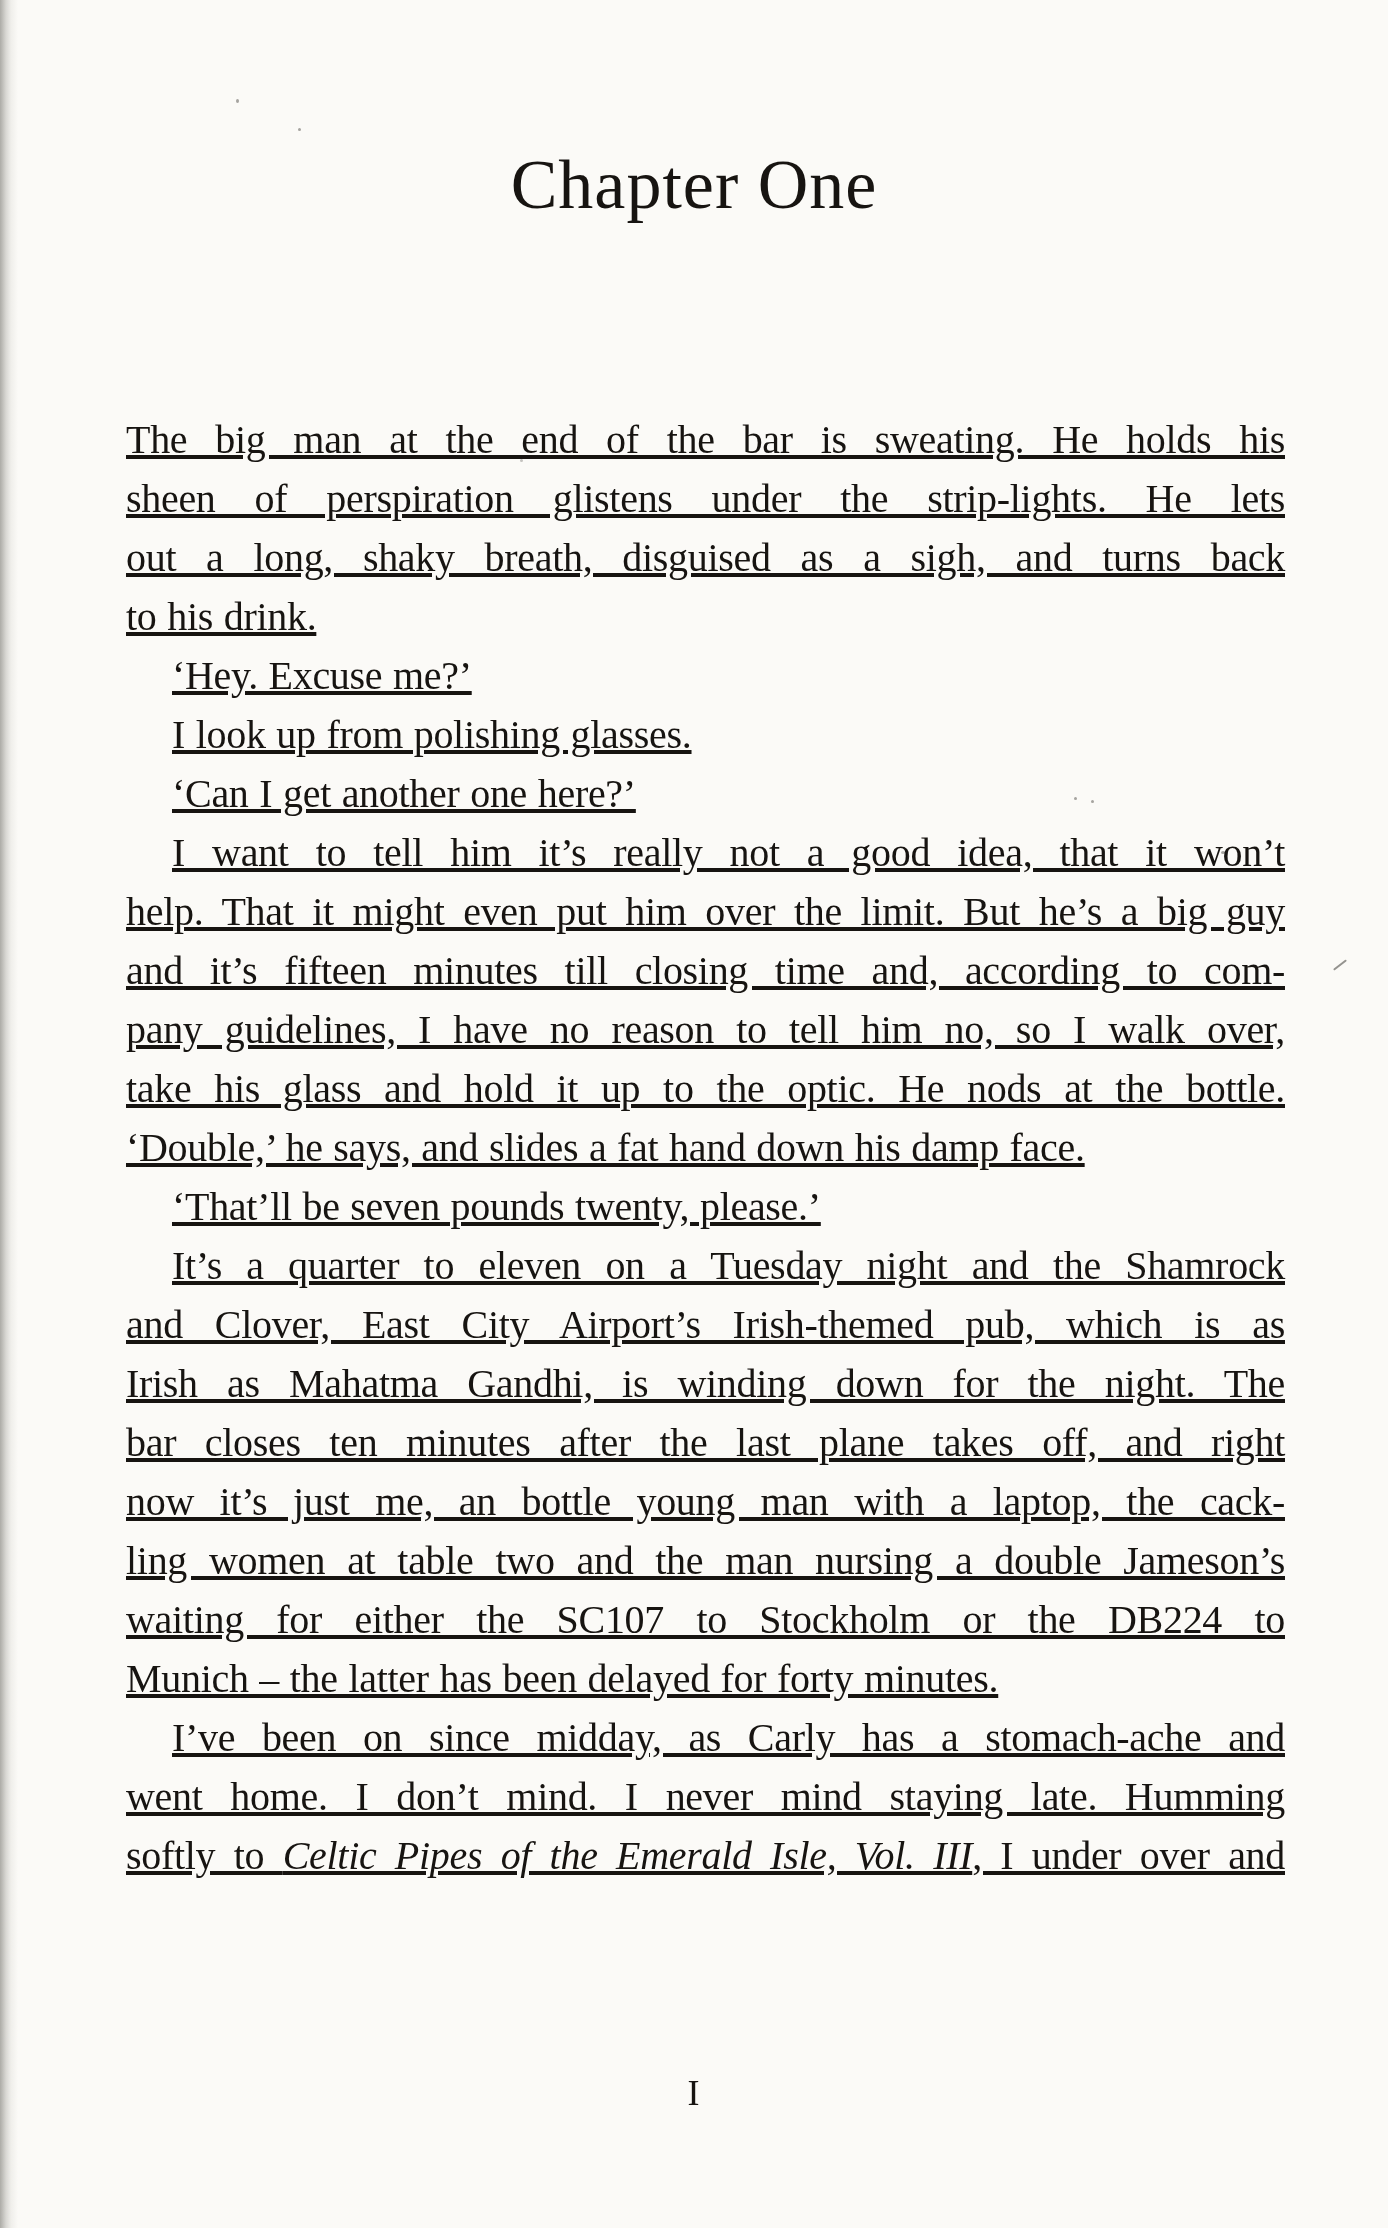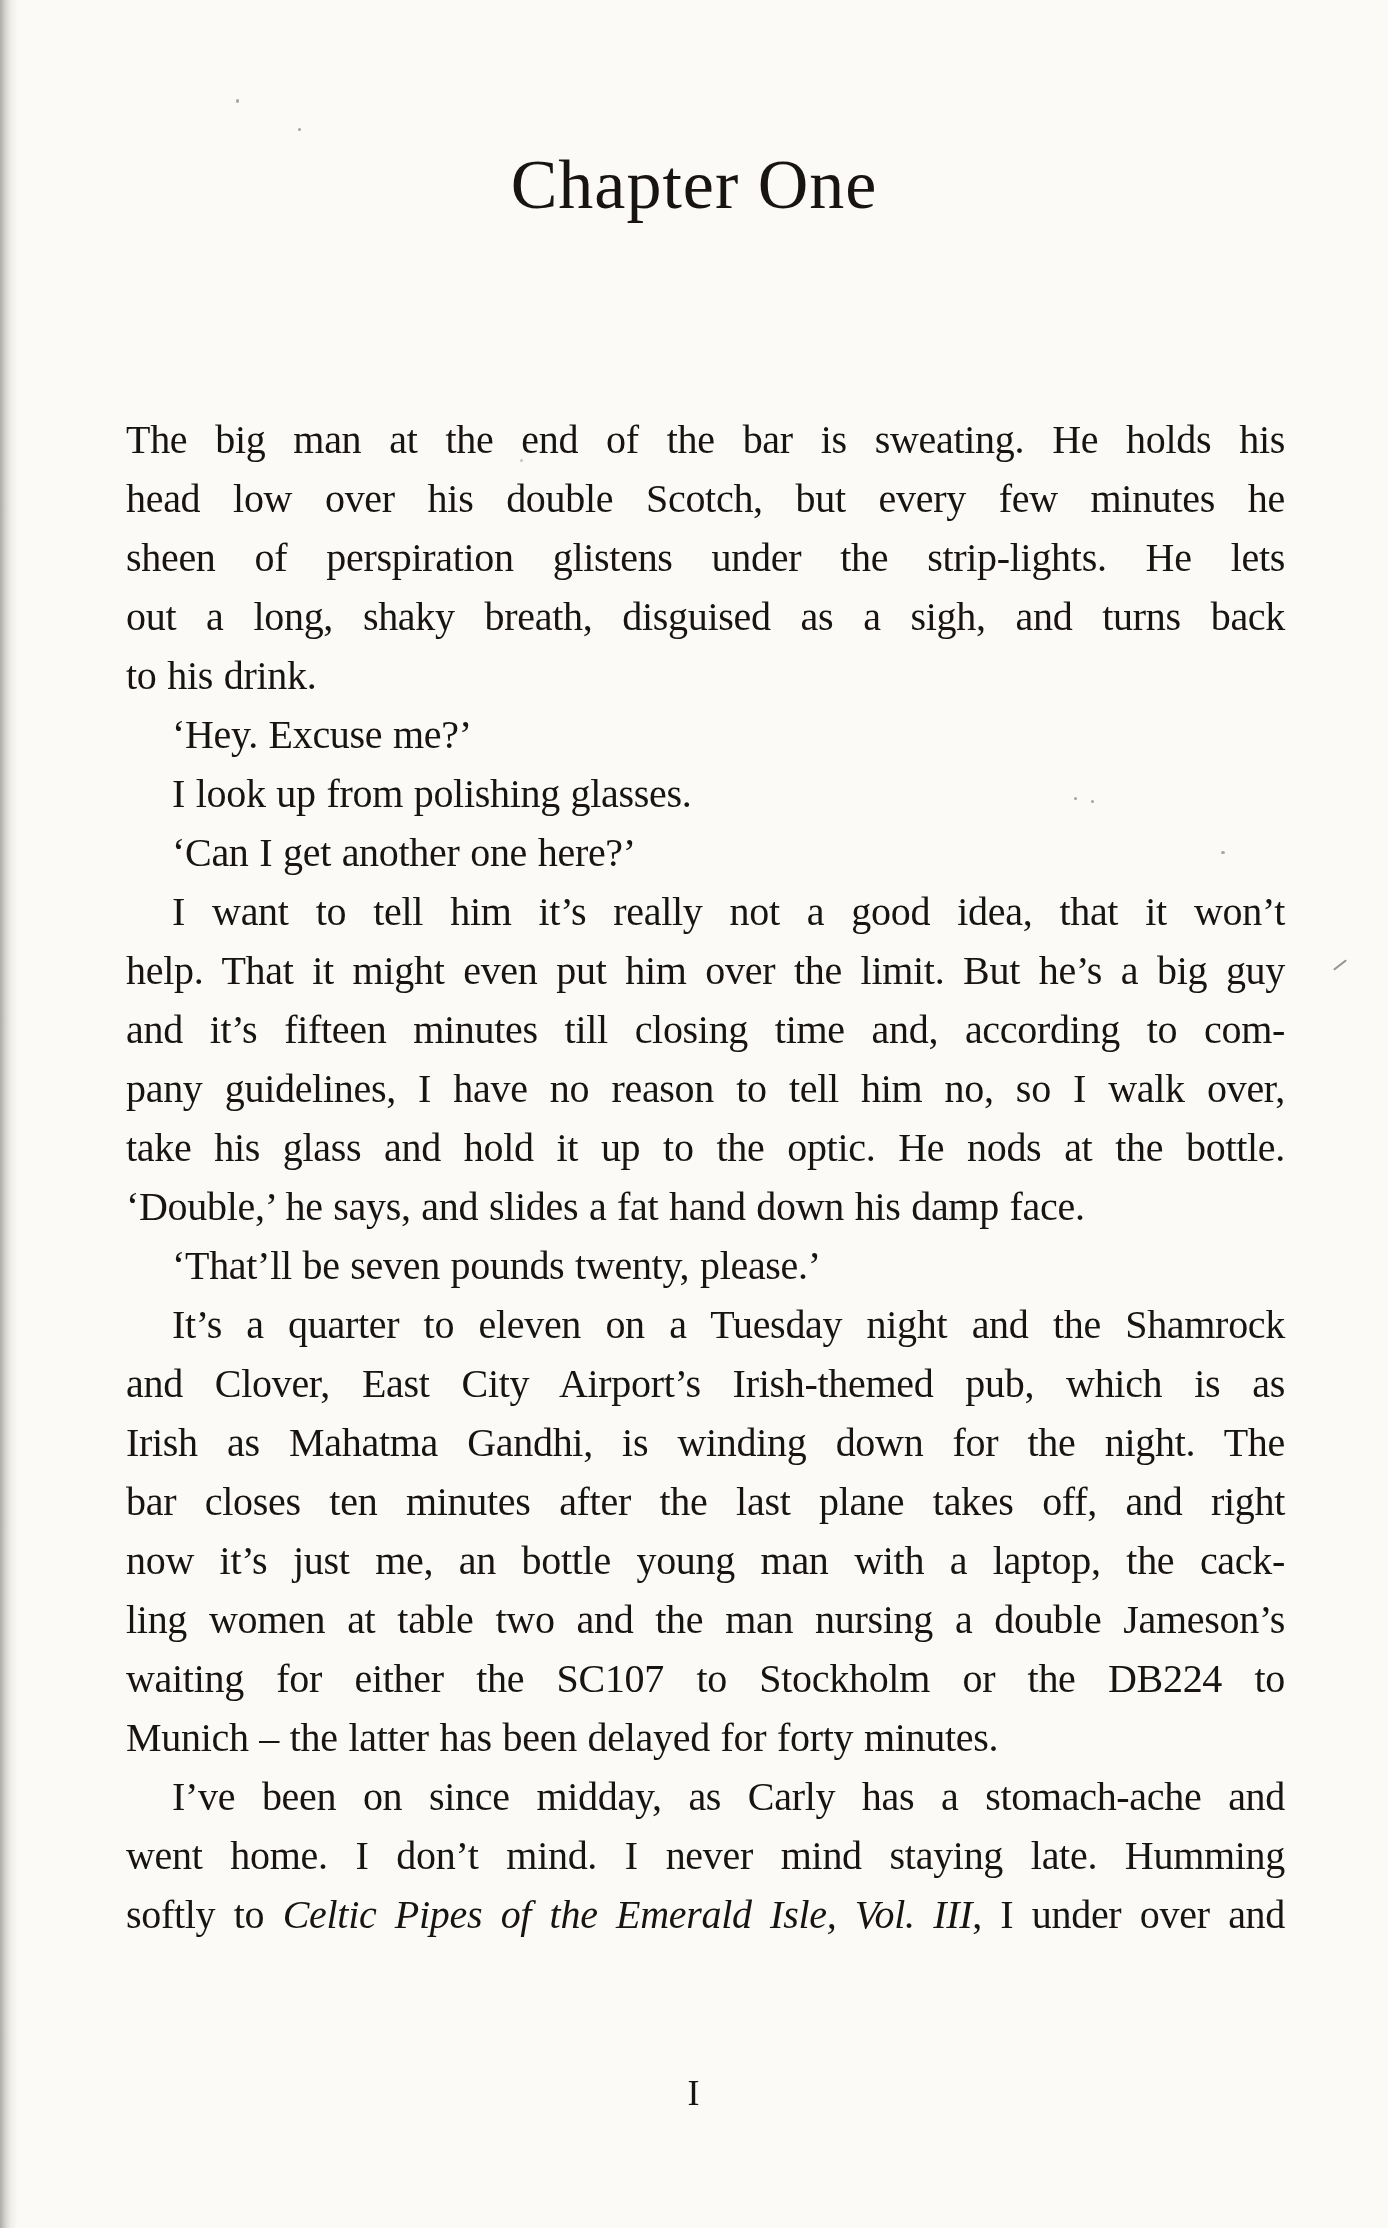--- a/index.html
+++ b/index.html
@@ -38,21 +38,21 @@
   .body-text {
     position: absolute;
     left: 126px;
     top: 410px;
     width: 1159px;
     font-size: 40px;
     line-height: 59px;
     letter-spacing: -0.3px;
     word-spacing: 1px;
   }
-  .line { text-align: left; white-space: normal; }
+  .line { text-align: left; white-space: normal; text-decoration: underline; }
   .line.justify { text-align: justify; text-align-last: justify; }
   .line.indent { text-indent: 46px; }
   .italic { font-style: italic; }
   .page-number {
     position: absolute;
     top: 2072px;
     left: 0;
     width: 100%;
     text-align: center;
     font-size: 36px;
@@ -90,21 +90,20 @@
   <div class="speck s3"></div>
   <div class="speck s4"></div>
   <div class="speck s5"></div>
   <div class="speck s6"></div>
   <div class="scratch"></div>
 
   <h1 class="title">Chapter One</h1>
 
   <div class="body-text">
       <div class="line justify"><span>The big man at the end of the bar is sweating. He holds his</span></div>
-      <div class="line justify"><span>head low over his double Scotch, but every few minutes he</span></div>
       <div class="line justify"><span>sheen of perspiration glistens under the strip-lights. He lets</span></div>
       <div class="line justify"><span>out a long, shaky breath, disguised as a sigh, and turns back</span></div>
       <div class="line"><span>to his drink.</span></div>
       <div class="line indent"><span>‘Hey. Excuse me?’</span></div>
       <div class="line indent"><span>I look up from polishing glasses.</span></div>
       <div class="line indent"><span>‘Can I get another one here?’</span></div>
       <div class="line justify indent"><span>I want to tell him it’s really not a good idea, that it won’t</span></div>
       <div class="line justify"><span>help. That it might even put him over the limit. But he’s a big guy</span></div>
       <div class="line justify"><span>and it’s fifteen minutes till closing time and, according to com-</span></div>
       <div class="line justify"><span>pany guidelines, I have no reason to tell him no, so I walk over,</span></div>

